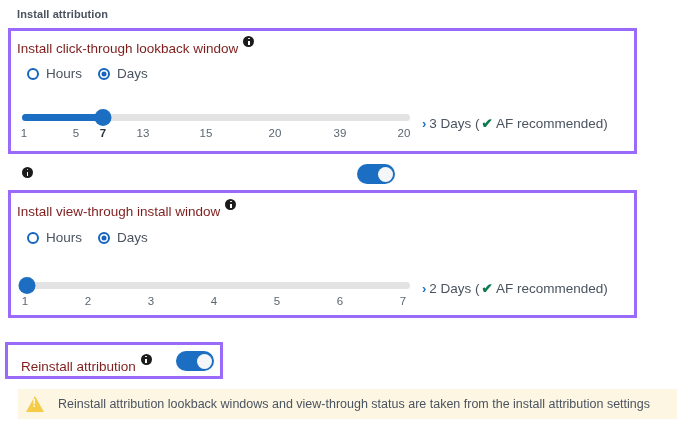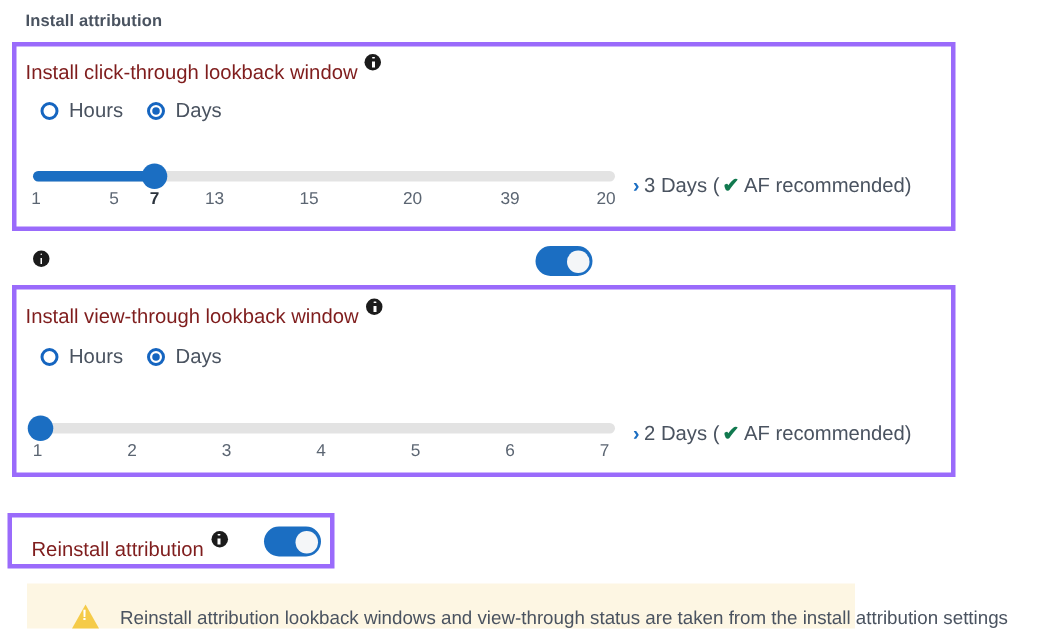--- a/index.html
+++ b/index.html
@@ -193,27 +193,27 @@
     background: #f4f6f8;
     top: 2.5px;
     right: 2.5px;
   }
 
   
   .warning-banner {
     position: absolute;
     left: 18px;
     top: 389px;
-    width: 552px;
+    width: 659px;
     height: 30px;
     background: #fdf6e3;
     display: flex;
-    align-items: flex-end;
+    align-items: center;
     box-sizing: border-box;
-    padding-left: 30px;
+    padding-left: 8px;
   }
   .warn-icon {
     width: 0;
     height: 0;
     border-left: 9px solid transparent;
     border-right: 9px solid transparent;
     border-bottom: 16px solid #f5cb48;
     position: relative;
     flex: none;
   }
@@ -280,21 +280,21 @@
 <div class="field-label" style="left:17px; top:167px;">
   <span class="info-icon"></span>
 </div>
 <div class="toggle" style="left:357px; top:164px;">
   <span class="knob"></span>
 </div>
 
 <div class="hl-box" id="box-view"></div>
 
 <div class="field-label" style="left:17px; top:199px;">
-  <span>Install view-through lookback window</span><span class="info-icon"></span>
+  <span>Install view-through install window</span><span class="info-icon"></span>
 </div>
 
 <div class="radio-group" style="left:27px; top:230px;">
   <div class="radio-item">
     <span class="radio-mark"></span>
     <span class="radio-label">Hours</span>
   </div>
   <div class="radio-item">
     <span class="radio-mark checked"></span>
     <span class="radio-label">Days</span>

